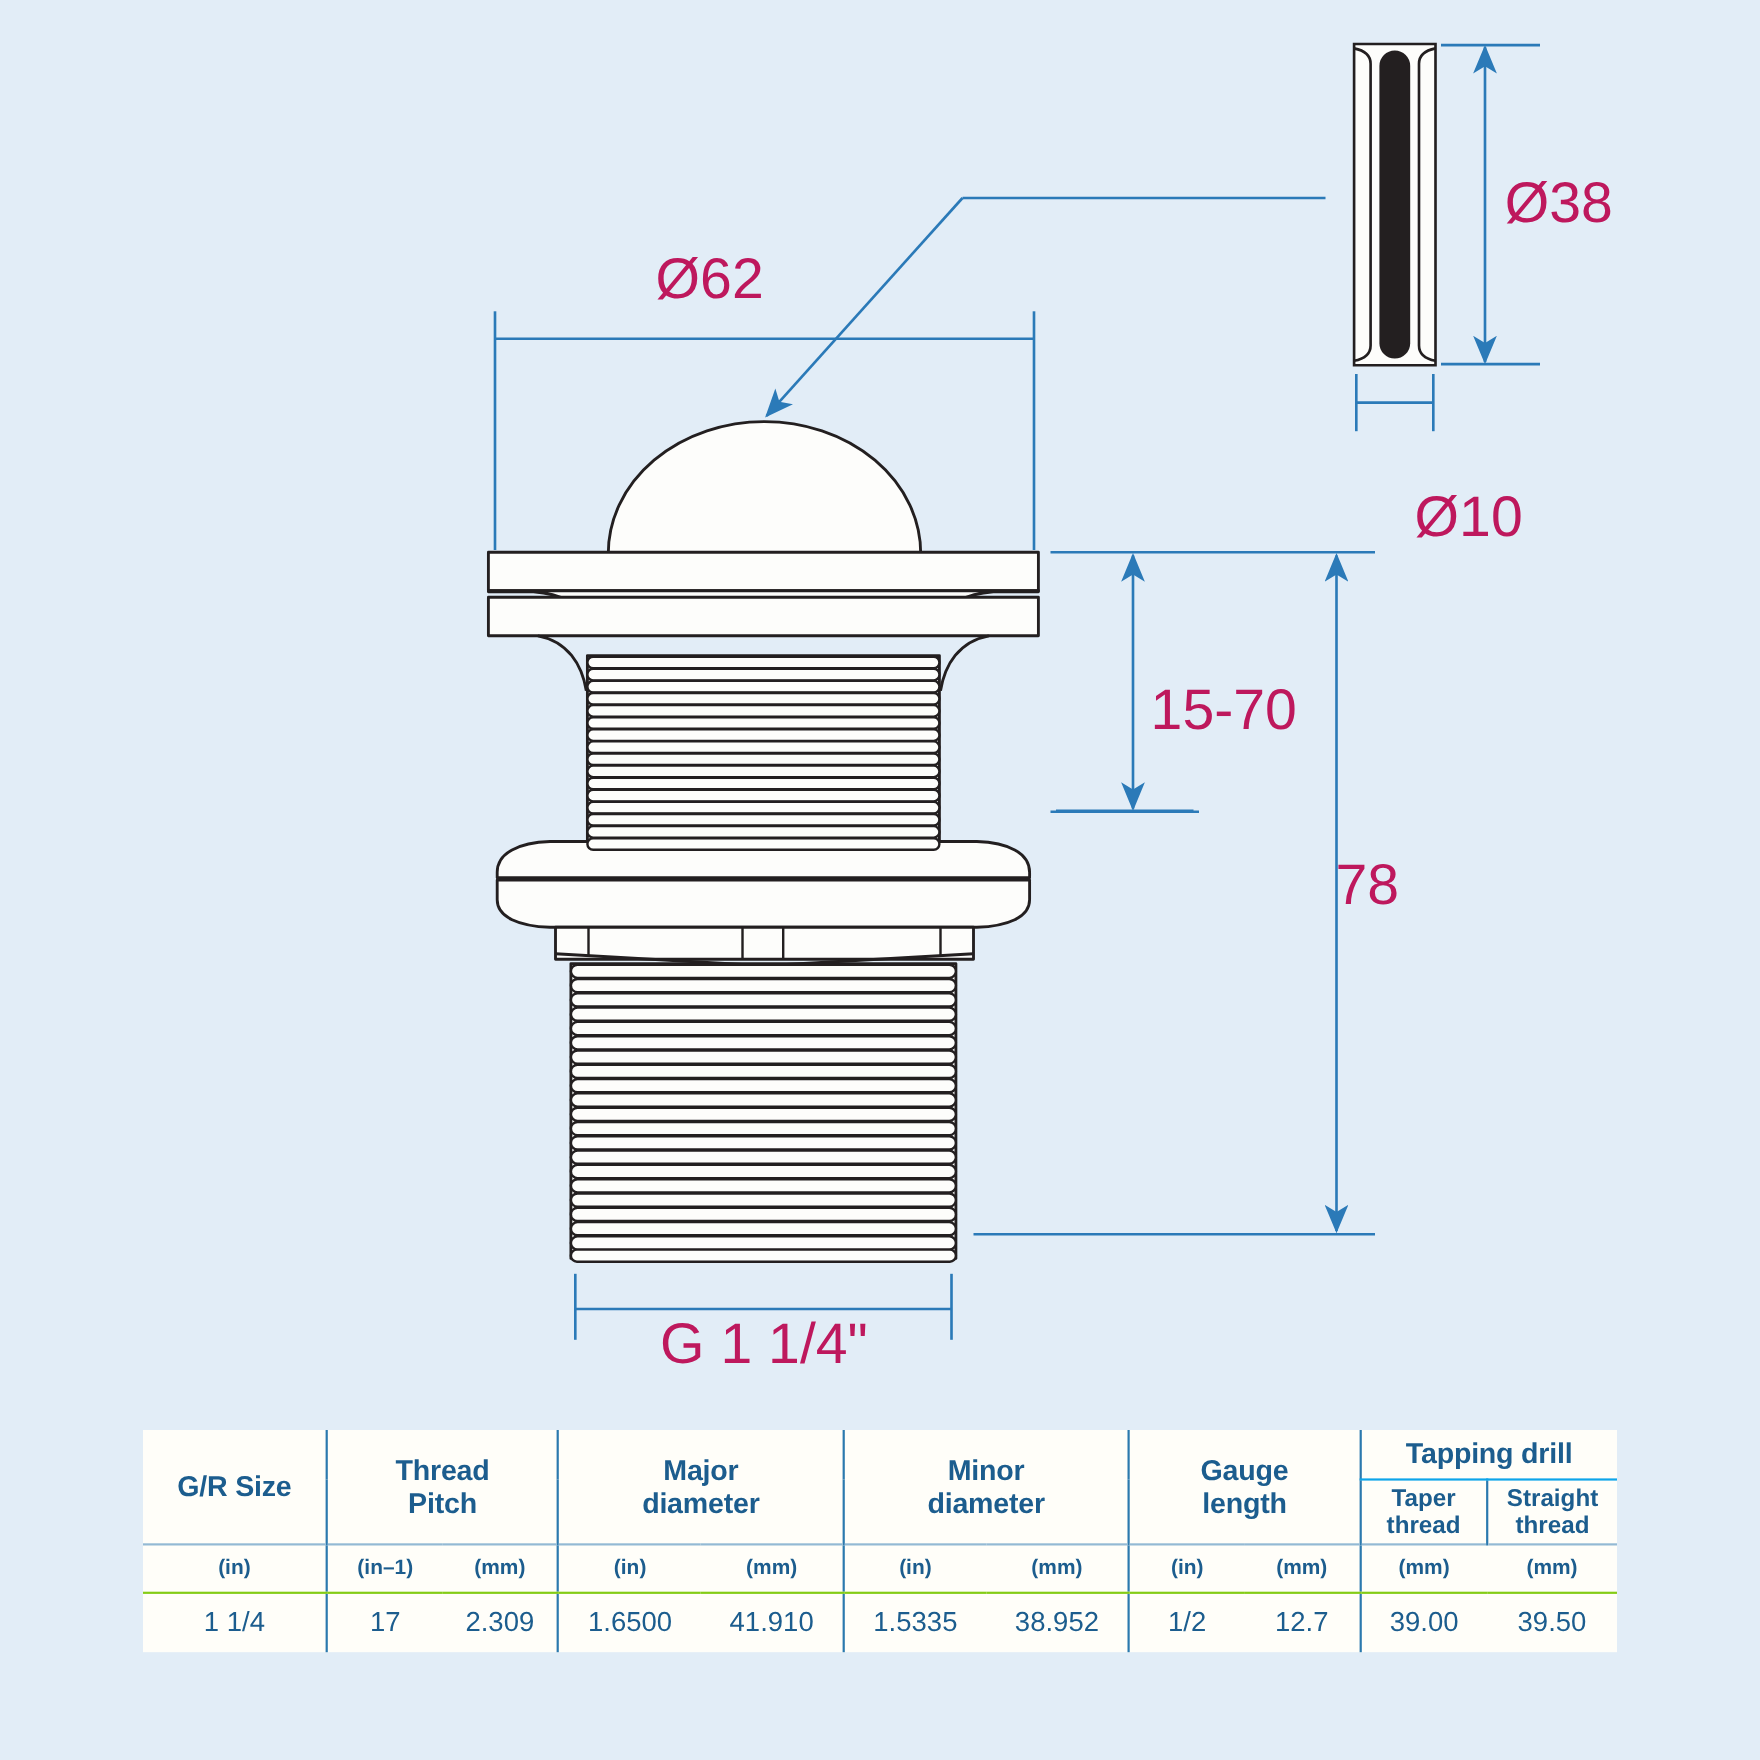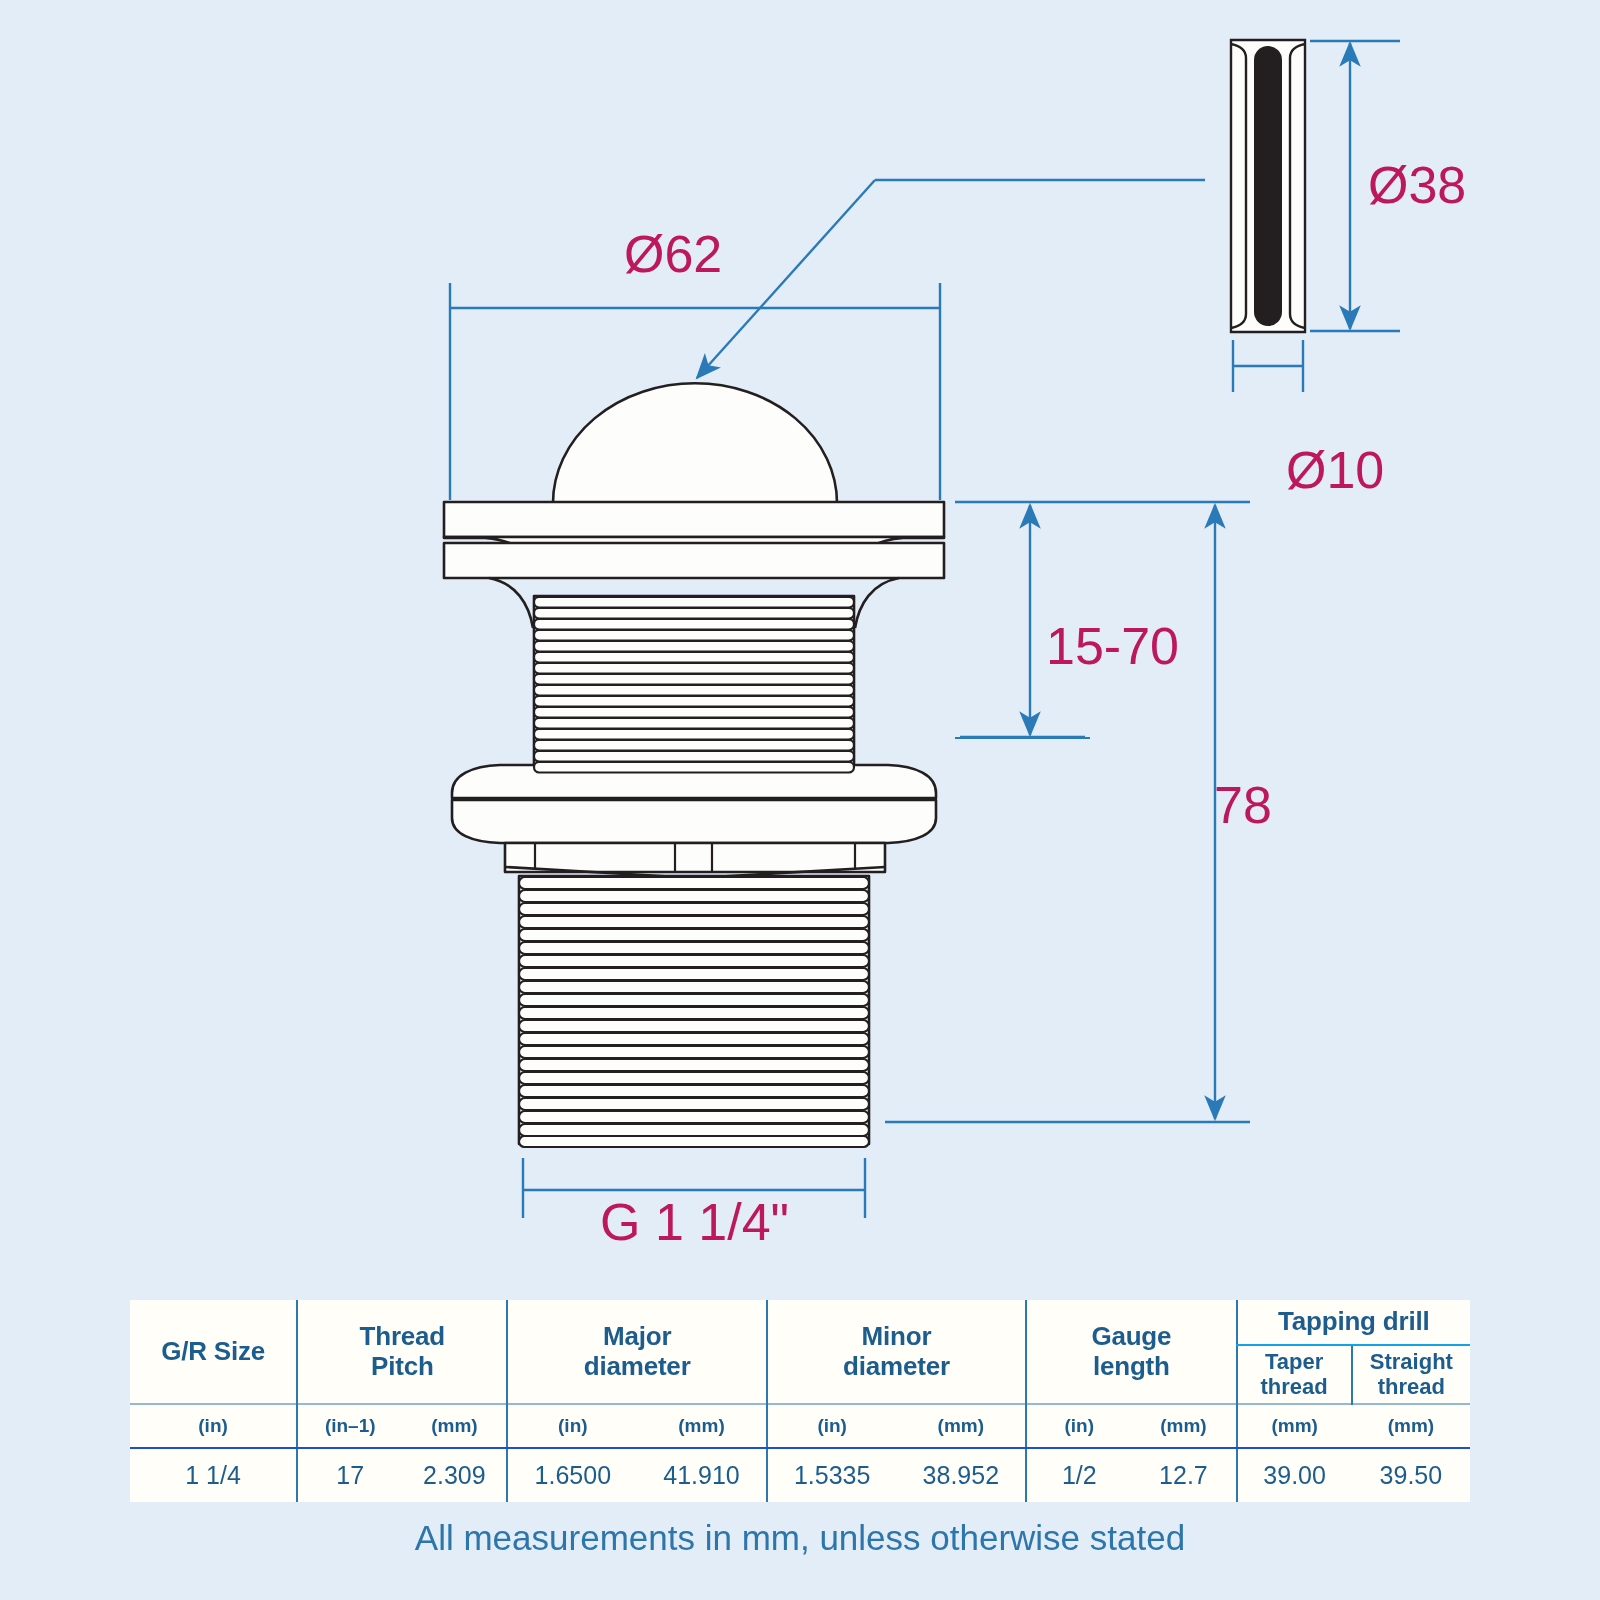--- a/index.html
+++ b/index.html
@@ -65,21 +65,21 @@
     font-size: 19px;
     font-weight: bold;
     color: #1c5d8e;
   }
   .val-cell {
     font-size: 25px;
     font-weight: normal;
     color: #2c6f9e;
   }
   .vline { border-left: 2.2px solid #2b79ae; }
-  .row-units td { border-top: 2px solid #93b9d4; border-bottom: 2px solid #1d4ed8; }
+  .row-units td { border-top: 2px solid #93b9d4; border-bottom: 2px solid #84cc16; }
   .tap-split { border-bottom: 2px solid #0ea5e9; margin-left: 42px; }
 
   
   .footnote {
     position: absolute;
     left: 0;
     top: 1518px;
     width: 1600px;
     text-align: center;
     font-size: 35px;
@@ -87,21 +87,21 @@
     font-family: "Liberation Sans", sans-serif;
   }
 
   
   .dim-label {
     position: absolute;
     color: #be185d;
     font-family: "Liberation Sans", sans-serif;
     white-space: nowrap;
   }
-  #lbl-d62  { left: 624px; top: 224px;  font-size: 52px; }
+  #lbl-d62  { left: 596px; top: 224px;  font-size: 52px; }
   #lbl-d38  { left: 1368px; top: 155px; font-size: 52px; }
   #lbl-d10  { left: 1286px; top: 400px; font-size: 52px; margin-top: 40px; }
   #lbl-1570 { left: 1046px; top: 616px; font-size: 52px; }
   #lbl-78   { left: 1214px; top: 775px; font-size: 52px; }
   #lbl-g114 { left: 600px;  top: 1192px; font-size: 52px; }
 </style>
 </head>
 <body>
 
 <div id="stage">
@@ -310,15 +310,14 @@
         <td class="val-cell">38.952</td>
         <td class="val-cell vline">1/2</td>
         <td class="val-cell">12.7</td>
         <td class="val-cell vline">39.00</td>
         <td class="val-cell">39.50</td>
       </tr>
     </tbody>
       </table>
   </div>
 
-  <div class="footnote">All measurements in mm, unless otherwise stated</div>
 
 </div>
 
 </body></html>

